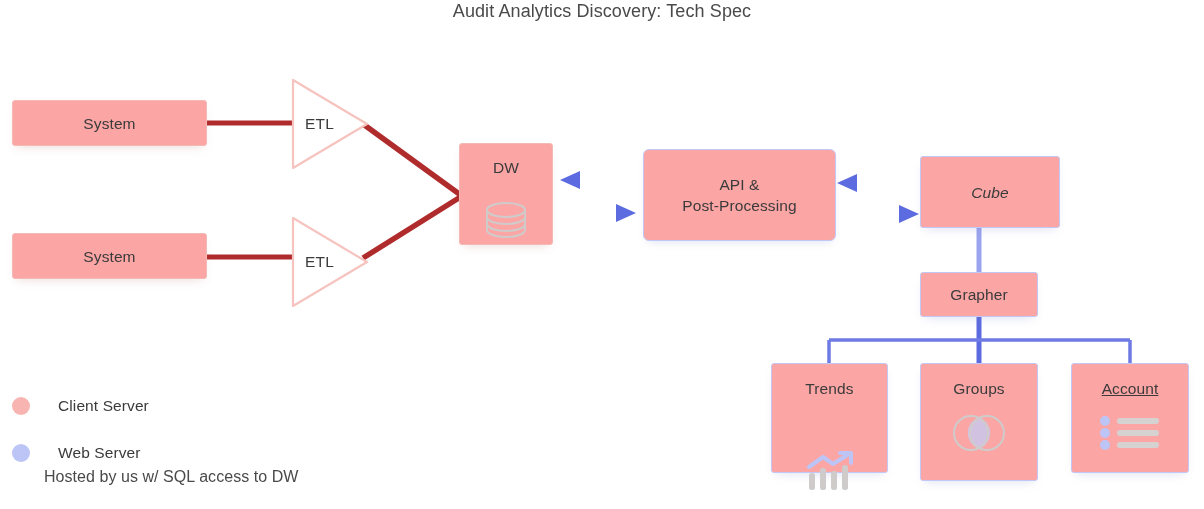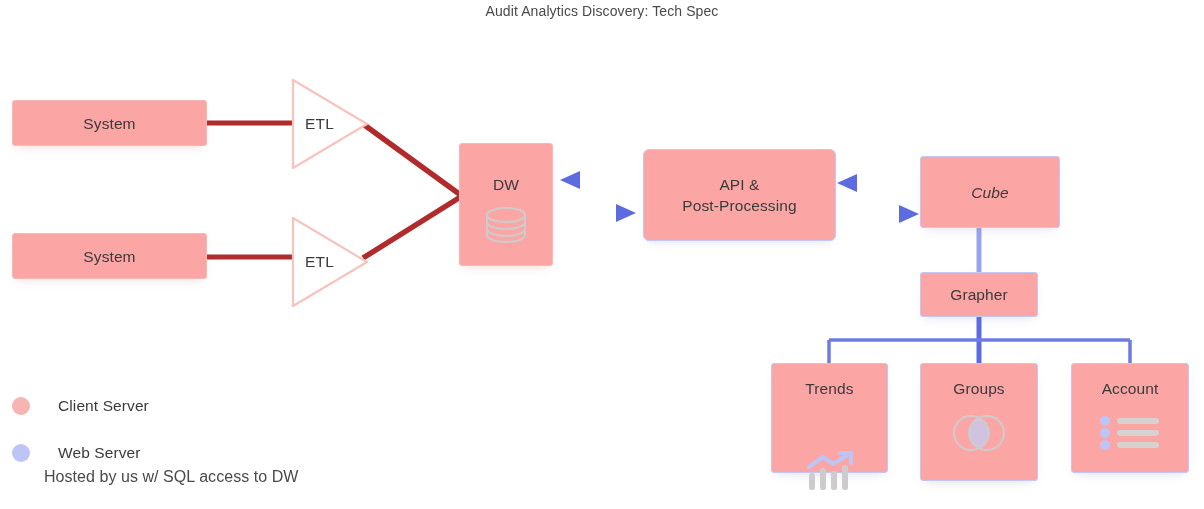--- a/index.html
+++ b/index.html
@@ -24,21 +24,21 @@
     top: 0;
     width: 1204px;
     height: 509px;
   }
   .title {
     position: absolute;
     left: 0;
     top: 0;
     width: 1204px;
     text-align: center;
-    font-size: 14px;
+    font-size: 18px;
     color: #4a4a4a;
     letter-spacing: 0.1px;
     line-height: 20px;
   }
   .node {
     position: absolute;
     box-sizing: border-box;
     background: #fca5a5;
     display: flex;
     flex-direction: column;
@@ -177,21 +177,21 @@
     <span class="etl-label">ETL</span>
   </div>
 
   <div class="etl-wrap" style="left:291px; top:216px;">
     <svg width="90" height="92" viewBox="0 0 90 92">
       <polygon points="2,2 2,90 76,46" fill="#ffffff" stroke="#f6c3bf" stroke-width="2.2" stroke-linejoin="round"></polygon>
     </svg>
     <span class="etl-label">ETL</span>
   </div>
 
-  <div class="node node-client" style="left:459px; top:143px; width:94px; height:123px; justify-content:center; padding-top:13px;">
+  <div class="node node-client" style="left:459px; top:143px; width:94px; height:102px; justify-content:space-between; padding-top:13px;">
     <span class="node-label">DW</span>
     <div class="icon-box" style="margin-top:10px;">
       <svg width="54" height="42" viewBox="0 0 54 42">
         <g fill="none" stroke="#cfcbcb" stroke-width="2">
           <ellipse cx="27" cy="9" rx="19" ry="7"></ellipse>
           <path d="M8 9 v20 a19 7 0 0 0 38 0 V9"></path>
           <path d="M8 16 a19 7 0 0 0 38 0"></path>
           <path d="M8 23 a19 7 0 0 0 38 0"></path>
         </g>
       </svg>
@@ -231,21 +231,21 @@
     <span class="node-label">Groups</span>
     <div class="icon-box">
       <svg width="62" height="40" viewBox="0 0 62 40">
         <path d="M31 4 a17 17 0 0 0 0 32 a17 17 0 0 0 0 -32 z" fill="#c4ccf7" opacity="0.75"></path>
         <circle cx="23" cy="20" r="17" fill="none" stroke="#cfcbcb" stroke-width="2"></circle>
         <circle cx="39" cy="20" r="17" fill="none" stroke="#cfcbcb" stroke-width="2"></circle>
       </svg>
     </div>
   </div>
 
-  <div class="node node-web" style="left:1071px; top:363px; width:118px; height:110px; justify-content:flex-start; padding-top:14px;">
+  <div class="node node-web" style="left:1071px; top:363px; width:118px; height:110px; justify-content:flex-start; padding-top:14px;text-decoration:underline;">
     <span class="node-label">Account</span>
     <div class="icon-box">
       <svg width="62" height="38" viewBox="0 0 62 38">
         <g fill="#bdc5f7">
           <circle cx="6" cy="7" r="5"></circle>
           <circle cx="6" cy="19" r="5"></circle>
           <circle cx="6" cy="31" r="5"></circle>
         </g>
         <g fill="#d6d2d2">
           <rect x="18" y="4" width="42" height="6" rx="3"></rect>

